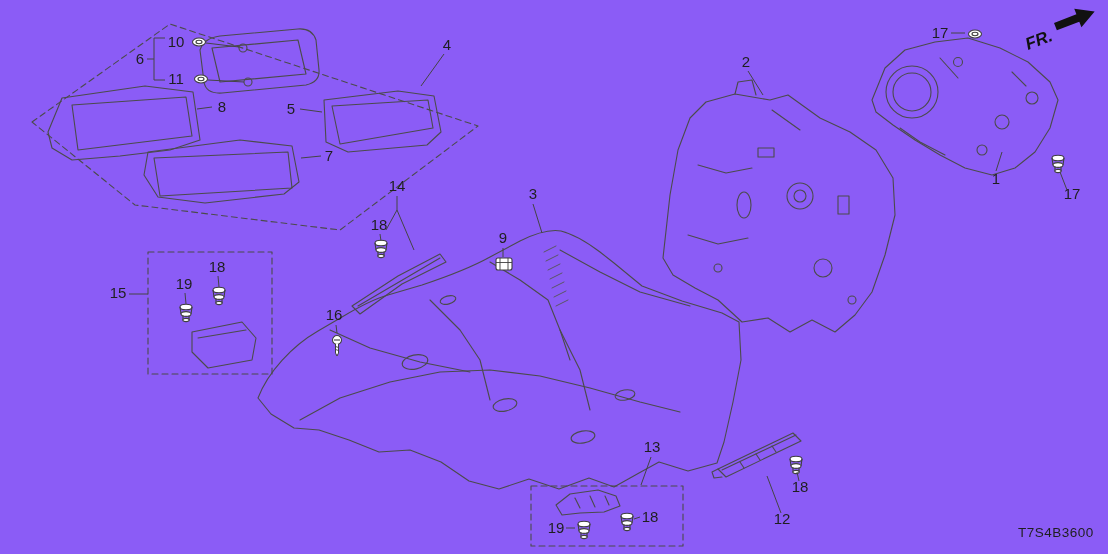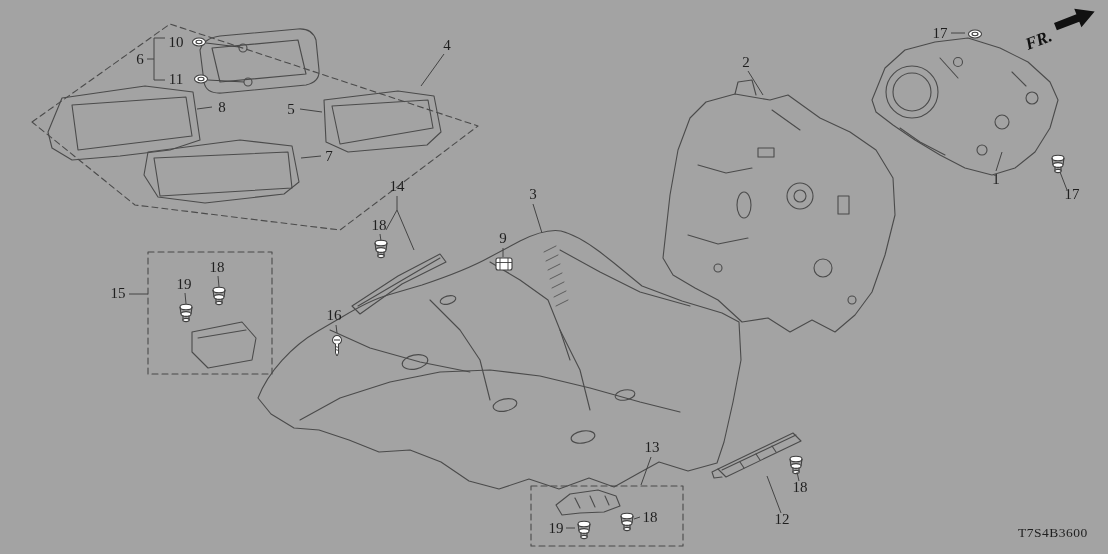--- a/index.html
+++ b/index.html
@@ -1,20 +1,20 @@
 <!DOCTYPE html>
 <html><head>
 <meta charset="utf-8">
 <style>
   html,body{margin:0;padding:0;background:#ffffff;}
   .canvas{
     position:relative;
     width:1108px;height:554px;
-    background:#a3a3a3;
-    font-family:Liberation Serif, serif;
+    background:#8b5cf6;
+    font-family:Liberation Sans, sans-serif;
     overflow:hidden;
   }
   svg{display:block;}
   .art path,.art polygon,.art polyline,.art line,.art rect,.art circle,.art ellipse{
     fill:none;stroke:#4b4b4b;stroke-width:1.1;stroke-linejoin:round;stroke-linecap:round;
   }
   .dashed{stroke-dasharray:6 4;stroke:#6e6e6e;}
   .leaders line,.leaders polyline{stroke:#444;stroke-width:1;fill:none;}
   .callout{font-size:15px;fill:#1f1f1f;}
   .sym{fill:#ffffff;stroke:#3f3f3f;stroke-width:1.1;}

